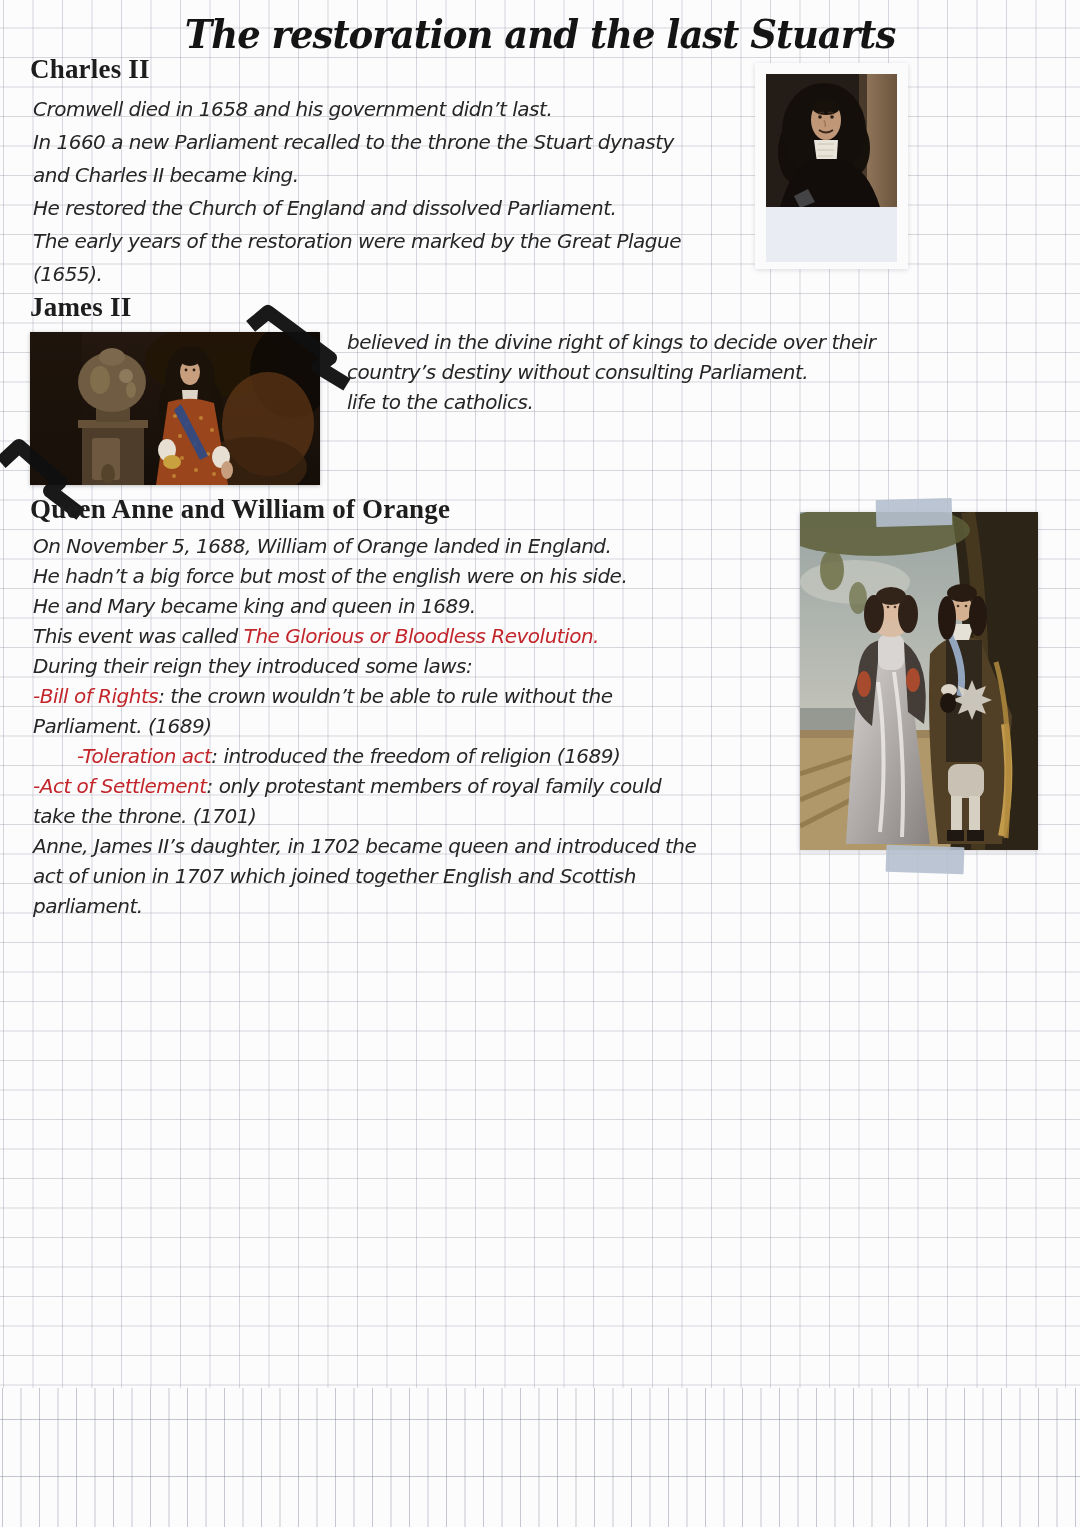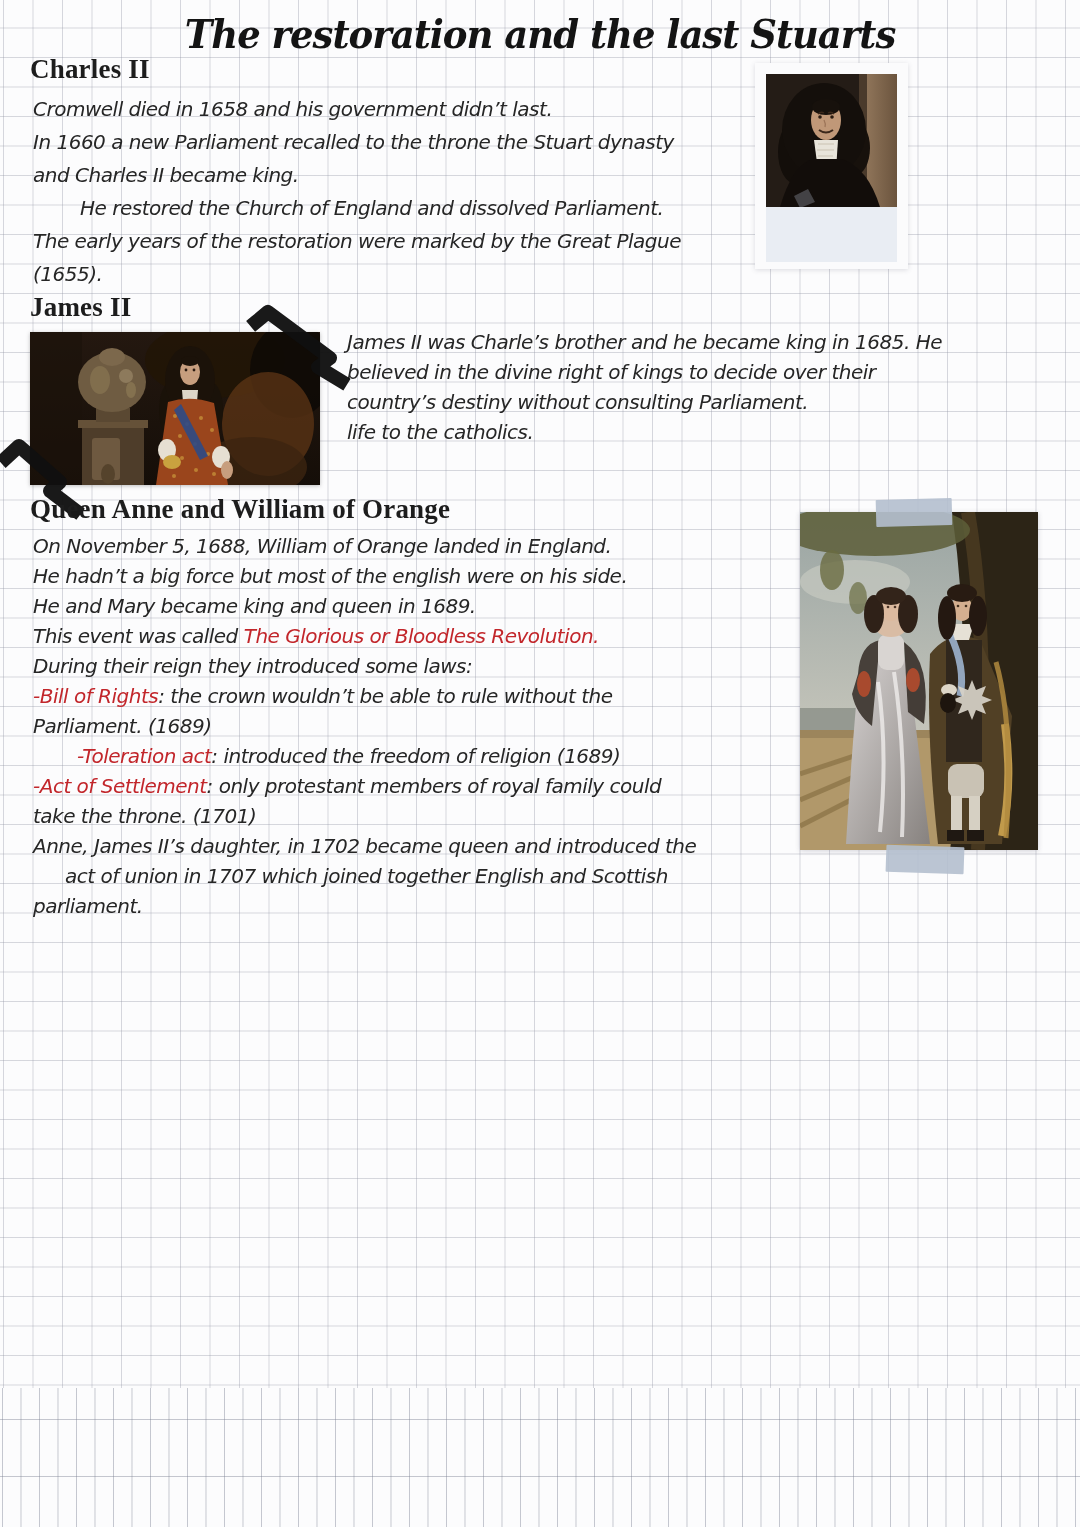--- a/index.html
+++ b/index.html
@@ -70,21 +70,21 @@
 
   <div class="grid-stretch"></div>
 
   <h1 class="title" style="color: rgb(20, 20, 20);">The restoration and the last Stuarts</h1>
 
   <h2 class="hd h-charles">Charles II</h2>
   <div class="para p-charles">
       <div class="line"><span style="color: rgb(38, 38, 38);">Cromwell died in 1658 and his government didn’t last.</span></div>
       <div class="line"><span style="color: rgb(38, 38, 38);">In 1660 a new Parliament recalled to the throne the Stuart dynasty</span></div>
       <div class="line"><span style="color: rgb(38, 38, 38);">and Charles II became king.</span></div>
-      <div class="line"><span style="color: rgb(38, 38, 38); padding-left: 47px;">He restored the Church of England and dissolved Parliament.</span></div>
+      <div class="line"><span style="color: rgb(38, 38, 38);">He restored the Church of England and dissolved Parliament.</span></div>
       <div class="line"><span style="color: rgb(38, 38, 38);">The early years of the restoration were marked by the Great Plague</span></div>
       <div class="line"><span style="color: rgb(38, 38, 38);">(1655).</span></div>
     </div>
 
   <figure class="polaroid">
     <svg class="photo" width="131" height="133" viewBox="0 0 131 133">
       <rect width="131" height="133" fill="#241c16"></rect>
       <rect x="93" y="0" width="10" height="133" fill="#4a3a2b"></rect>
       <rect x="101" y="0" width="30" height="133" fill="#7a6148"></rect>
       <rect x="101" y="0" width="30" height="133" fill="url(#chpillar)" opacity="0.5"></rect>
@@ -107,21 +107,20 @@
       <path d="M48 66 L72 66 L70 96 Q60 106 52 96 Z" fill="#e8e4da"></path>
       <path d="M52 70 l16 0 M51 76 l17 0 M52 82 l15 0 M54 88 l12 0" stroke="#c9c2b2" stroke-width="1.2"></path>
       <path d="M14 133 Q26 92 46 85 L76 85 Q102 94 114 133 Z" fill="#120d0a"></path>
       <path d="M28 122 l14 -7 l7 13 l-15 6 z" fill="#5d6066" opacity="0.65"></path>
     </svg>
     <div class="bottom-area"></div>
   </figure>
 
   <h2 class="hd h-james">James II</h2>
   <div class="para p-james">
-      <div class="line"><span style="color: rgb(38, 38, 38);">James II was Charle’s brother and he became king in 1685. He</span></div>
       <div class="line"><span style="color: rgb(38, 38, 38);">believed in the divine right of kings to decide over their</span></div>
       <div class="line"><span style="color: rgb(38, 38, 38);">country’s destiny without consulting Parliament.</span></div>
       <div class="line"><span style="color: rgb(38, 38, 38);">life to the catholics.</span></div>
     </div>
 
   <svg class="james-img" width="290" height="153" viewBox="0 0 290 153">
     <defs>
       <linearGradient id="jbg" x1="0" y1="0" x2="0" y2="1">
         <stop offset="0" stop-color="#241810"></stop>
           <stop offset="1" stop-color="#150e08"></stop>
@@ -185,21 +184,21 @@
       <div class="line"><span style="color: rgb(38, 38, 38);">He hadn’t a big force but most of the english were on his side.</span></div>
       <div class="line"><span style="color: rgb(38, 38, 38); font-style: italic;">He and Mary became king and queen in 1689.</span></div>
       <div class="line"><span style="color: rgb(38, 38, 38); text-align: right;">This event was called </span><span style="color: rgb(194, 38, 43);">The Glorious or Bloodless Revolution.</span></div>
       <div class="line"><span style="color: rgb(38, 38, 38);">During their reign they introduced some laws:</span></div>
       <div class="line"><span style="color: rgb(194, 38, 43);">-Bill of Rights</span><span style="color: rgb(38, 38, 38);">: the crown wouldn’t be able to rule without the</span></div>
       <div class="line"><span style="color: rgb(38, 38, 38);">Parliament. (1689)</span></div>
       <div class="line"><span style="color: rgb(194, 38, 43); padding-left: 44px;">-Toleration act</span><span style="color: rgb(38, 38, 38);">: introduced the freedom of religion (1689)</span></div>
       <div class="line"><span style="color: rgb(194, 38, 43);">-Act of Settlement</span><span style="color: rgb(38, 38, 38);">: only protestant members of royal family could</span></div>
       <div class="line"><span style="color: rgb(38, 38, 38);">take the throne. (1701)</span></div>
       <div class="line"><span style="color: rgb(38, 38, 38);">Anne, James II’s daughter, in 1702 became queen and introduced the</span></div>
-      <div class="line"><span style="color: rgb(38, 38, 38); padding-left: 32px;">act of union in 1707 which joined together English and Scottish</span></div>
+      <div class="line"><span style="color: rgb(38, 38, 38);">act of union in 1707 which joined together English and Scottish</span></div>
       <div class="line"><span style="color: rgb(38, 38, 38);">parliament.</span></div>
     </div>
 
   <figure class="wm">
     <svg class="painting" width="238" height="338" viewBox="0 0 238 338">
       <defs>
         <linearGradient id="sky" x1="0" y1="0" x2="0" y2="1">
           <stop offset="0" stop-color="#9aa5a3"></stop>
             <stop offset="1" stop-color="#c8c7bc"></stop>
         </linearGradient>

